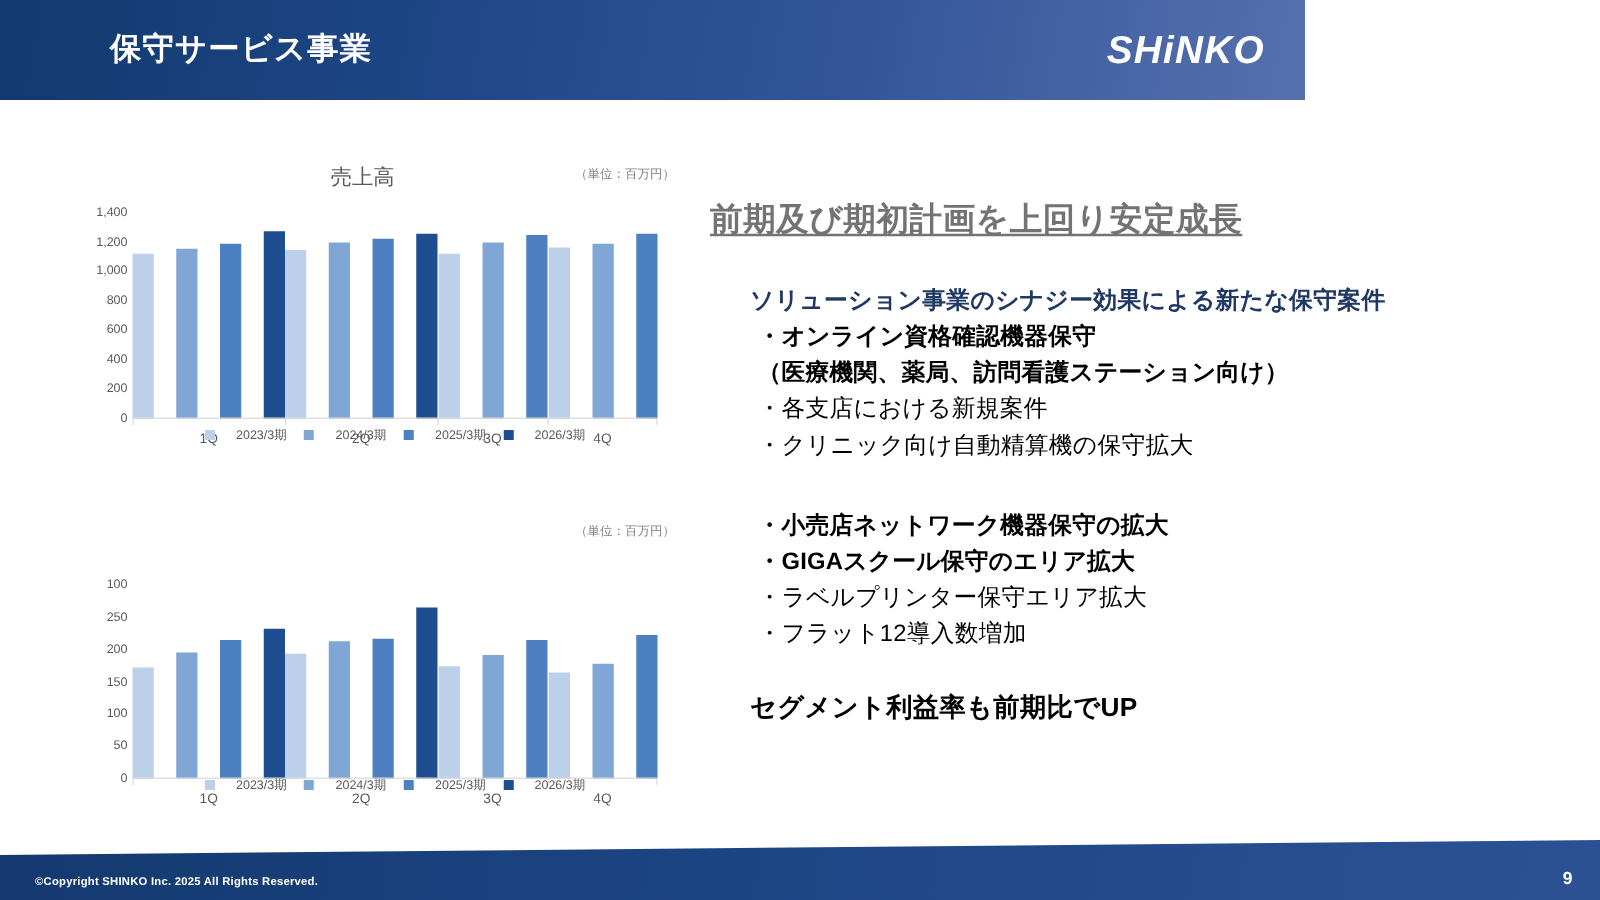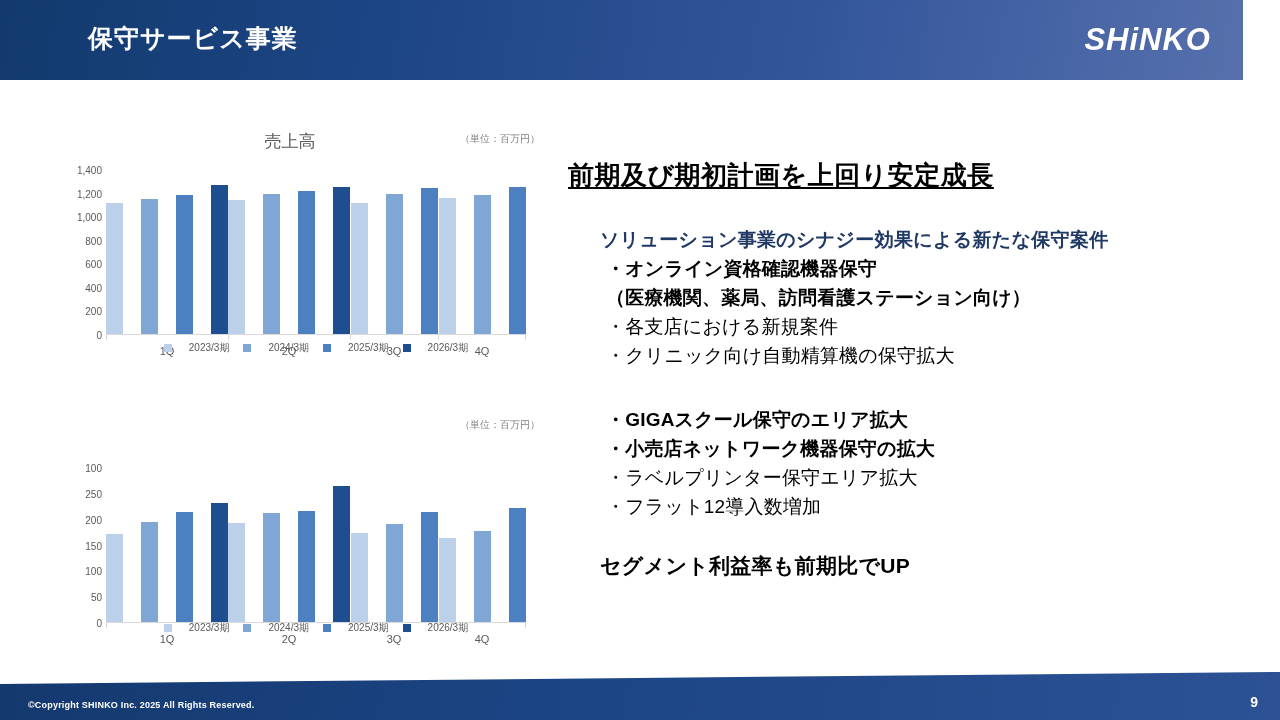--- a/index.html
+++ b/index.html
@@ -12,21 +12,21 @@
     background: #ffffff;
     font-family: "Liberation Sans", "DejaVu Sans", sans-serif;
     overflow: hidden;
     position: relative;
   }
 
   
   .header {
     position: absolute;
     left: 0; top: 0;
-    width: 1243px; height: 80px;
+    width: 1044px; height: 80px;
     background: linear-gradient(100deg, #123A6E 0%, #1C4584 30%, #32559A 65%, #5770AD 100%);
   }
   .header-title {
     position: absolute;
     left: 88px; top: 22px;
     color: #ffffff;
     font-size: 25px;
     font-weight: bold;
     letter-spacing: 1px;
   }
@@ -172,21 +172,21 @@
     color: #595959;
   }
   .legend-swatch {
     width: 8px; height: 8px;
   }
 
   
   .content { position: absolute; left: 568px; top: 158px; width: 700px; }
 
   .headline {
-    color: #000000;
+    color: #737373;
     font-size: 26px;
     font-weight: bold;
     text-decoration: underline;
     text-underline-offset: 3px;
     letter-spacing: 0.5px;
   }
 
   .section { margin-top: 34px; }
   .section-head {
     color: #1F3864;
@@ -368,22 +368,22 @@
     <div id="synergy-items">
         <div class="bullet bold">・オンライン資格確認機器保守</div>
         <div class="bullet bold">（医療機関、薬局、訪問看護ステーション向け）</div>
         <div class="bullet">・各支店における新規案件</div>
         <div class="bullet">・クリニック向け自動精算機の保守拡大</div>
       </div>
   </div>
 
   <div class="section" id="section-existing">
     <div id="existing-items">
+        <div class="bullet bold">・小売店ネットワーク機器保守の拡大</div>
         <div class="bullet bold">・GIGAスクール保守のエリア拡大</div>
-        <div class="bullet bold">・小売店ネットワーク機器保守の拡大</div>
         <div class="bullet">・ラベルプリンター保守エリア拡大</div>
         <div class="bullet">・フラット12導入数増加</div>
       </div>
   </div>
 
   <div class="closing">セグメント利益率も前期比でUP</div>
 </div>
 
 <div class="footer"></div>
 <div class="footer-copy">©Copyright SHINKO Inc. 2025 All Rights Reserved.</div>

